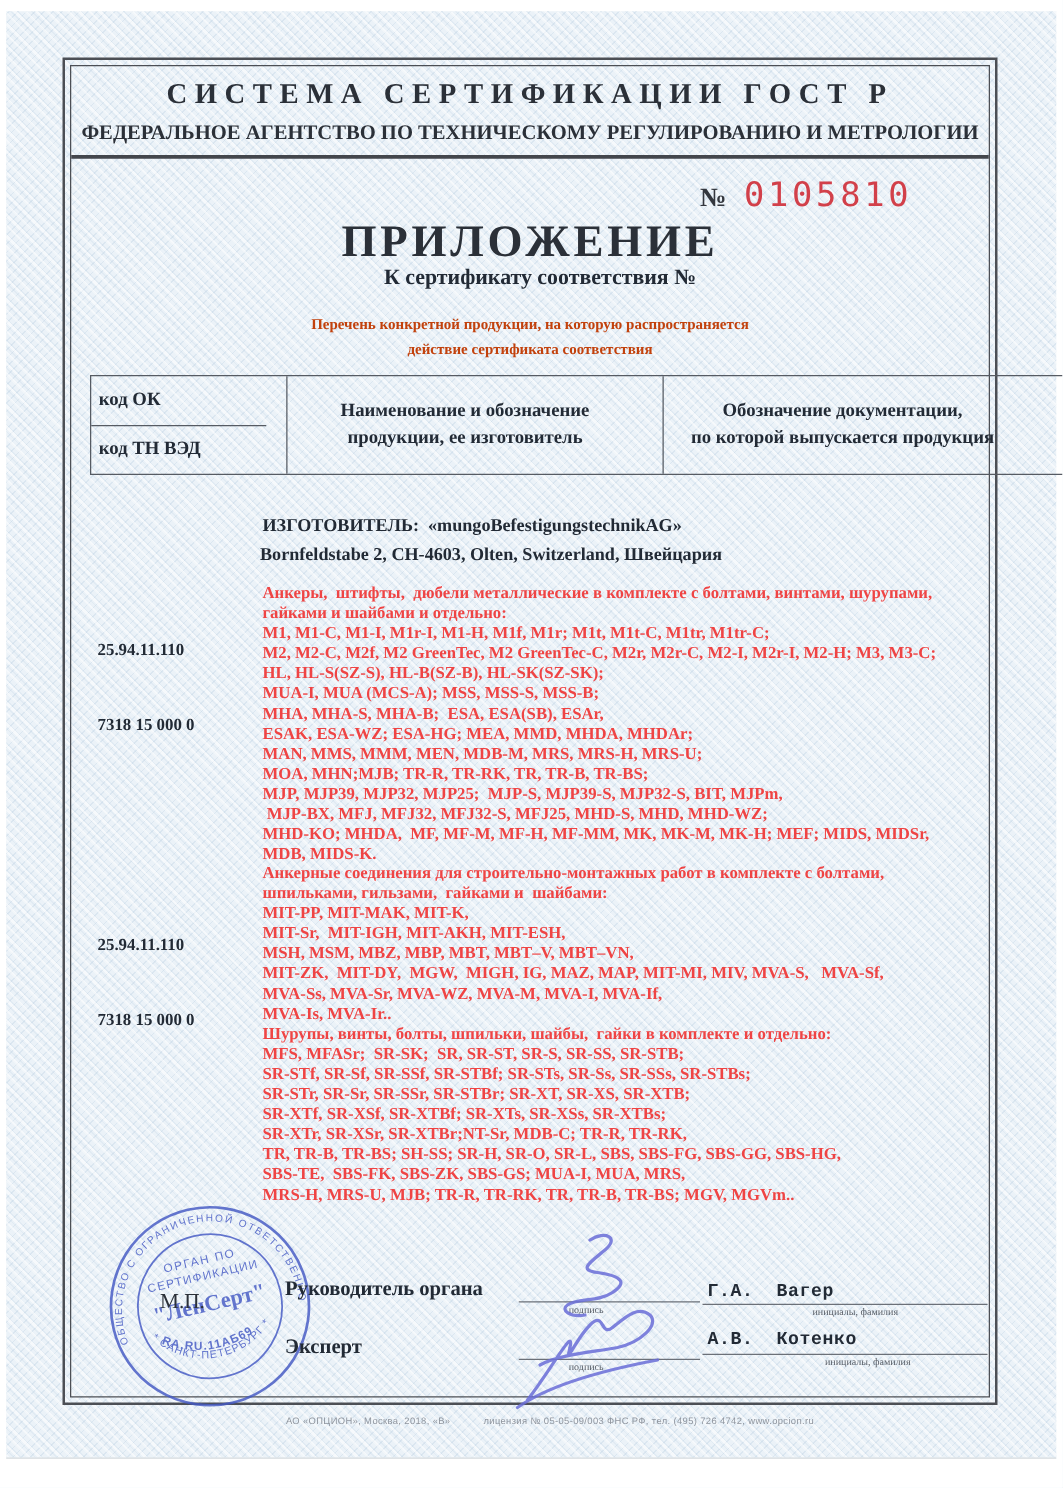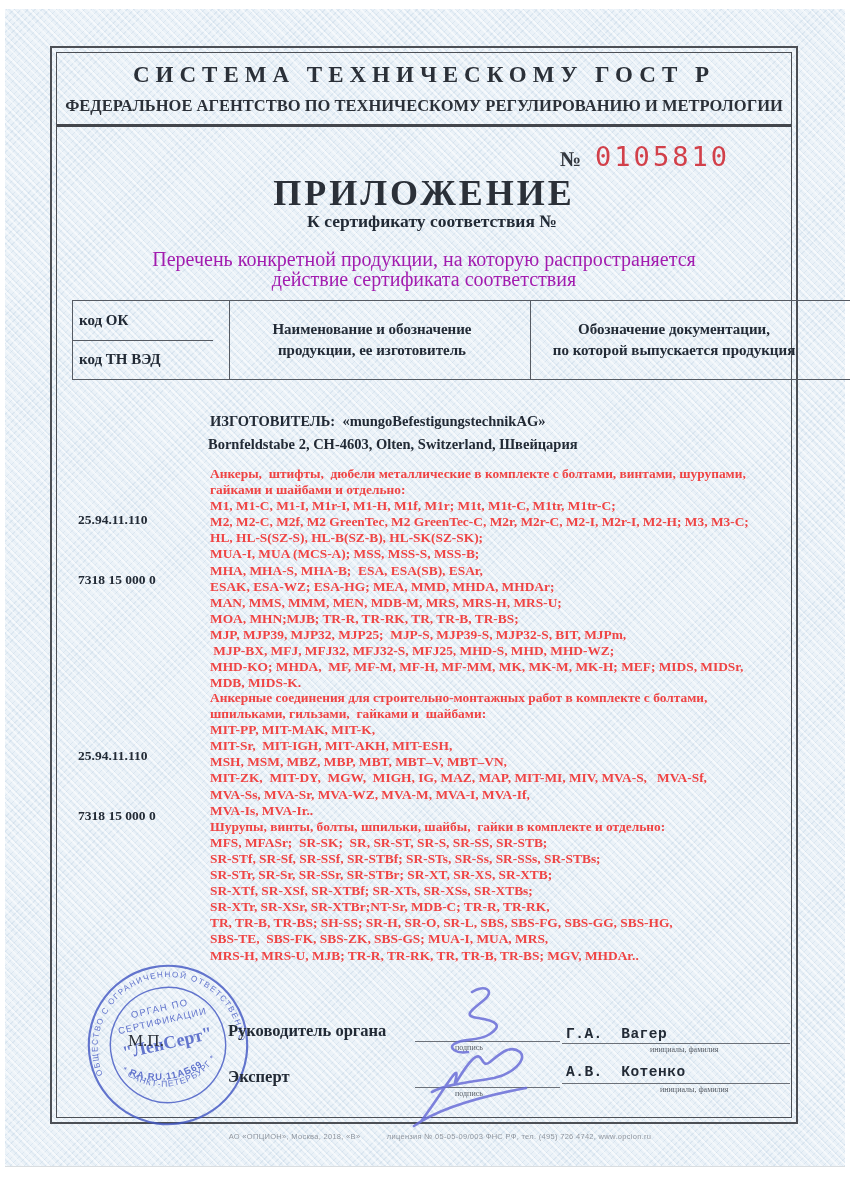--- a/index.html
+++ b/index.html
@@ -25,21 +25,21 @@
   .blank-num{font-family:"DejaVu Sans Mono","Liberation Mono",monospace;
         font-size:27px;letter-spacing:3px;font-weight:normal;}
   .doc-title{top:172px;font-size:36px;font-weight:bold;letter-spacing:3px;color:#2b3038;}
   .cert-row{top:211px;left:50px;width:748px;display:flex;justify-content:center;
         align-items:baseline;transform:translateX(8px);}
   .cert-label{font-size:17.5px;font-weight:bold;}
   .cert-underline{display:inline-block;min-width:235px;border-bottom:1.5px solid #3a3e45;
         text-align:center;font-family:"Liberation Mono","DejaVu Sans Mono",monospace;
         font-size:13.5px;font-weight:bold;letter-spacing:0.5px;line-height:1;
         padding:0 6px 5px 6px;margin-left:4px;}
-  .subtitle{top:249px;font-size:20px;font-weight:normal;line-height:20px;white-space:pre-line;color:#a21caf;}
+  .subtitle{top:249px;font-size:12px;font-weight:bold;line-height:20px;white-space:pre-line;color:#c2410c;}
   .tbl{top:300px;left:72px;width:844px;height:80px;border:1.6px solid #565b63;
         display:grid;grid-template-columns:140px 285px 287px;box-sizing:border-box;gap:16px;}
   .tbl-col1{display:flex;flex-direction:column;}
   .tbl-c1a,.tbl-c1b{flex:1;display:flex;align-items:center;padding-left:6px;
         font-size:15px;font-weight:bold;}
   .tbl-c1a{border-bottom:1.3px solid #565b63;}
   .tbl-colc{border-left:1.3px solid #565b63;display:flex;align-items:center;justify-content:center;
         text-align:center;font-size:15px;font-weight:bold;white-space:pre-line;line-height:21px;}
   .manu{top:413px;left:210px;font-size:14.5px;font-weight:bold;white-space:pre;}
   .manu-addr{top:436px;left:208px;font-size:14.5px;font-weight:bold;}
@@ -76,21 +76,21 @@
 </style>
 </head>
 <body>
 
 <div id="page">
   <div class="paper"></div>
   <div class="frame">
     <div class="frame-inner"></div>
   </div>
 
-  <div class="abs ctr sys-title">СИСТЕМА ТЕХНИЧЕСКОМУ ГОСТ Р</div>
+  <div class="abs ctr sys-title">СИСТЕМА СЕРТИФИКАЦИИ ГОСТ Р</div>
   <div class="abs ctr agency">ФЕДЕРАЛЬНОЕ АГЕНТСТВО ПО ТЕХНИЧЕСКОМУ РЕГУЛИРОВАНИЮ И МЕТРОЛОГИИ</div>
   <div class="abs hdr-rule"></div>
 
   <div class="abs num-row">
     <span class="num-sign">№</span>
     <span class="blank-num" id="blank-num" style="color: rgb(210, 64, 74);">0105810</span>
   </div>
 
   <div class="abs ctr doc-title">ПРИЛОЖЕНИЕ</div>
 
@@ -150,21 +150,21 @@
       <div class="pline">MVA-Ss, MVA-Sr, MVA-WZ, MVA-M, MVA-I, MVA-If,</div>
       <div class="pline">MVA-Is, MVA-Ir..</div>
       <div class="pline">Шурупы, винты, болты, шпильки, шайбы,  гайки в комплекте и отдельно:</div>
       <div class="pline">MFS, MFASr;  SR-SK;  SR, SR-ST, SR-S, SR-SS, SR-STB;</div>
       <div class="pline">SR-STf, SR-Sf, SR-SSf, SR-STBf; SR-STs, SR-Ss, SR-SSs, SR-STBs;</div>
       <div class="pline">SR-STr, SR-Sr, SR-SSr, SR-STBr; SR-XT, SR-XS, SR-XTB;</div>
       <div class="pline">SR-XTf, SR-XSf, SR-XTBf; SR-XTs, SR-XSs, SR-XTBs;</div>
       <div class="pline">SR-XTr, SR-XSr, SR-XTBr;NT-Sr, MDB-C; TR-R, TR-RK,</div>
       <div class="pline">TR, TR-B, TR-BS; SH-SS; SR-H, SR-O, SR-L, SBS, SBS-FG, SBS-GG, SBS-HG,</div>
       <div class="pline">SBS-TE,  SBS-FK, SBS-ZK, SBS-GS; MUA-I, MUA, MRS,</div>
-      <div class="pline">MRS-H, MRS-U, MJB; TR-R, TR-RK, TR, TR-B, TR-BS; MGV, MHDAr..</div>
+      <div class="pline">MRS-H, MRS-U, MJB; TR-R, TR-RK, TR, TR-B, TR-BS; MGV, MGVm..</div>
     </div>
 
   <svg class="abs stamp" viewBox="0 0 200 200">
     <g fill="none" stroke="#4459c4" stroke-width="2.4">
       <circle cx="100" cy="100" r="88"></circle>
       <circle cx="100" cy="100" r="64" stroke-width="1.6"></circle>
     </g>
     <defs>
       <path id="ringTop" d="M 22 116 A 79 79 0 1 1 178 116"></path>
       <path id="regArc" d="M 44 118 A 90 90 0 0 0 156 118"></path>

